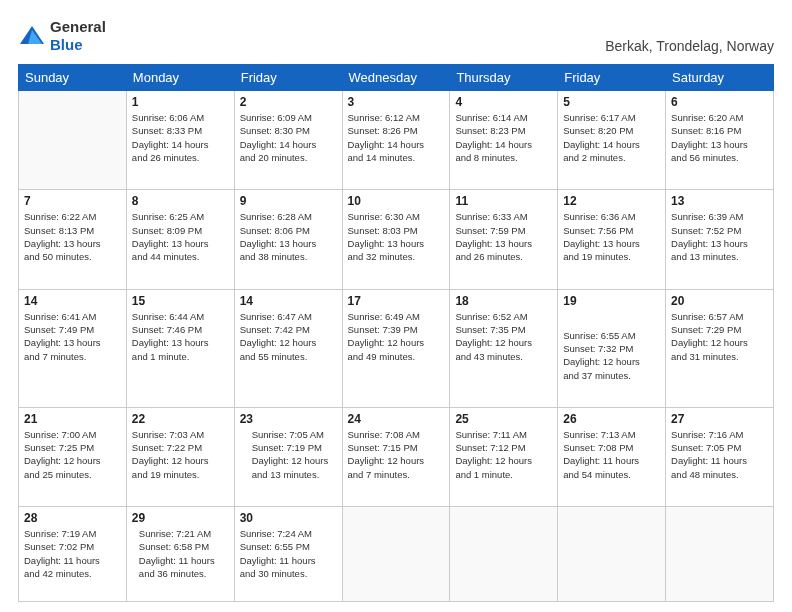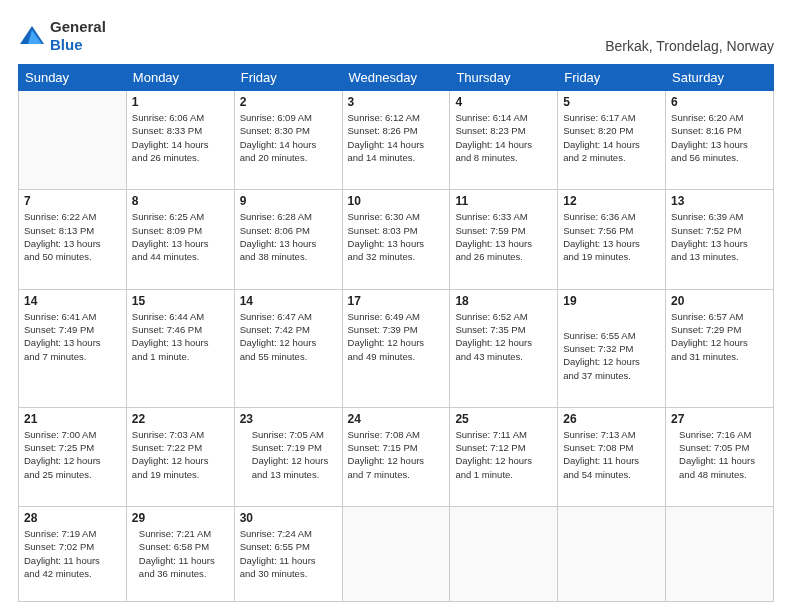--- a/index.html
+++ b/index.html
@@ -309,21 +309,21 @@
           </td>
           <td>
             <div class="day-num">26</div>
             <div class="day-info" style="white-space: pre-line;">Sunrise: 7:13 AM
 Sunset: 7:08 PM
 Daylight: 11 hours
 and 54 minutes.</div>
           </td>
           <td>
             <div class="day-num">27</div>
-            <div class="day-info" style="white-space: pre-line; margin-left: 8px;">Sunrise: 7:16 AM
+            <div class="day-info" style="white-space: pre-line;">Sunrise: 7:16 AM
 Sunset: 7:05 PM
 Daylight: 11 hours
 and 48 minutes.</div>
           </td>
         </tr>
         <tr>
           <td class="last-row">
             <div class="day-num">28</div>
             <div class="day-info" style="white-space: pre-line;">Sunrise: 7:19 AM
 Sunset: 7:02 PM

